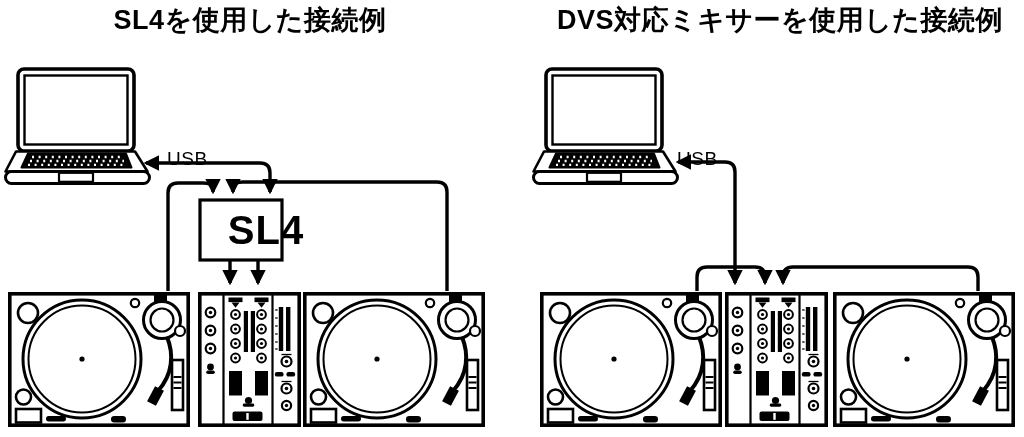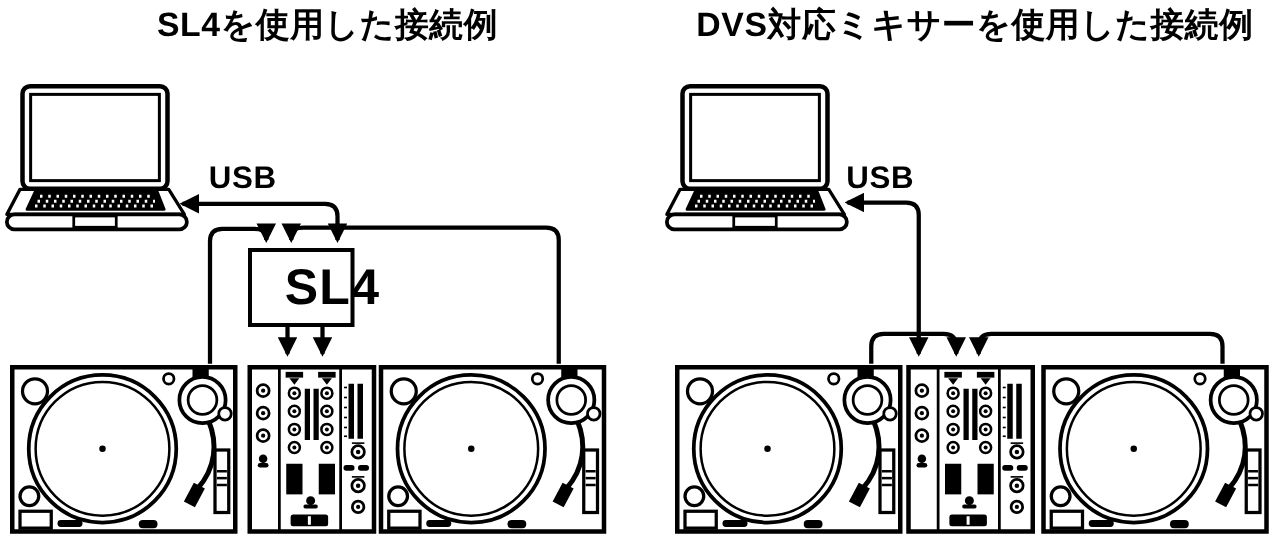--- a/index.html
+++ b/index.html
@@ -6,23 +6,23 @@
   .stage{
     position:relative;width:1024px;height:437px;background:#ffffff;color:#000;
     font-family:"Liberation Sans","DejaVu Sans",sans-serif;overflow:hidden;
   }
   svg.art{position:absolute;left:0;top:0;display:block;}
   .cable{fill:none;stroke:#000;stroke-width:3.4px;}
   .title{
     position:absolute;top:5px;font-size:27px;font-weight:bold;
     text-align:center;white-space:nowrap;letter-spacing:0.5px;line-height:1.15;
   }
-  #title-left{left:12px;width:500px;}
+  #title-left{left:0;width:500px;}
   #title-right{left:526px;width:508px;}
-  .usb{position:absolute;font-size:25px;font-weight:bold;line-height:1.1;letter-spacing:0.5px;}
+  .usb{position:absolute;font-size:19px;font-weight:normal;line-height:1.1;letter-spacing:0.5px;margin-top:20px;}
   #usb-left{left:167px;top:129px;}
   #usb-right{left:677px;top:129px;}
   #sl4-label{
     position:absolute;left:200px;top:200px;width:82px;height:60px;
     display:flex;align-items:center;justify-content:center;
     font-size:40px;font-weight:bold;letter-spacing:1px;padding-left:25px;
   }
 </style>
 </head>
 <body>

